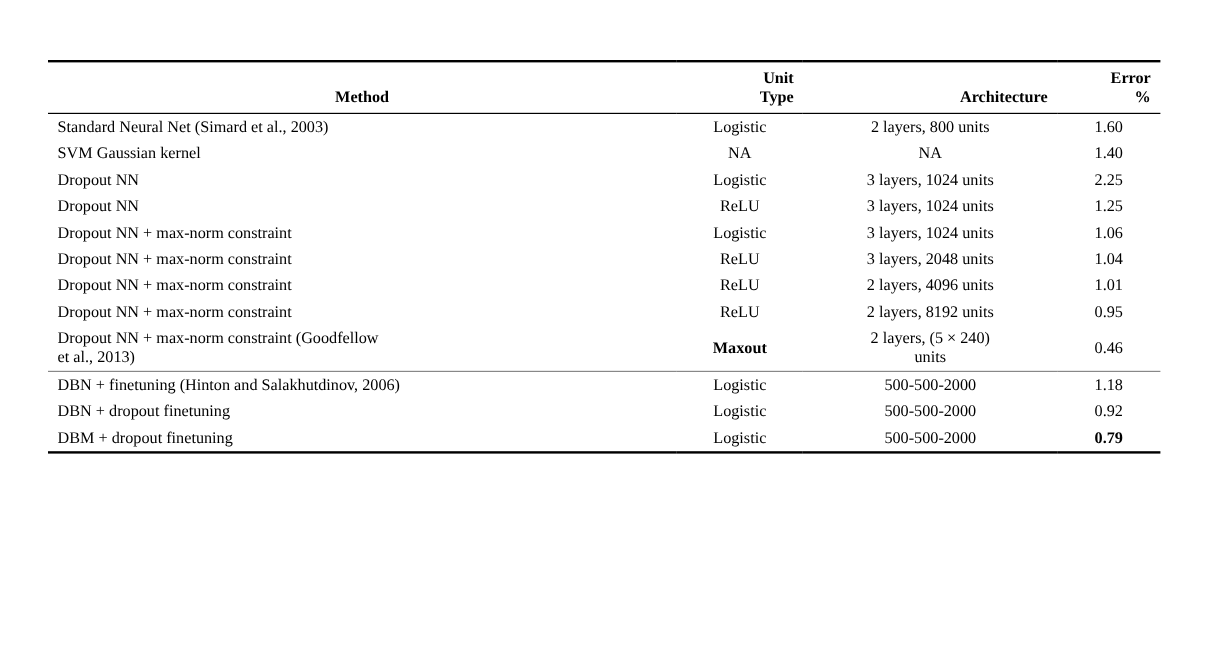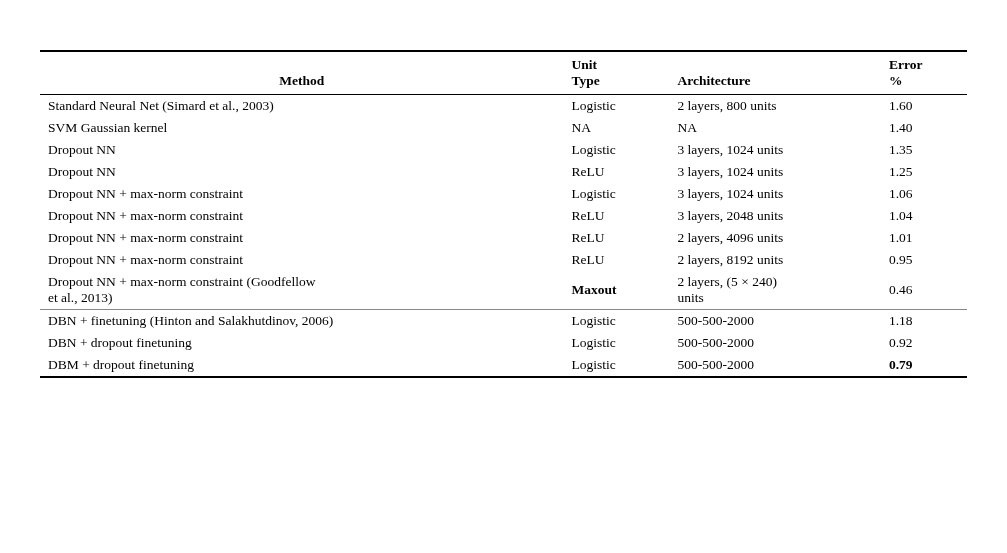--- a/index.html
+++ b/index.html
@@ -25,29 +25,30 @@
       border-collapse: collapse;
       font-size: 13.5px;
     }
     th {
       font-weight: bold;
       padding: 5px 8px;
       text-align: center;
       vertical-align: bottom;
     }
     th.center {
-      text-align: left;
+      text-align: right;
     }
     td {
       padding: 3px 8px;
       vertical-align: middle;
       text-align: left;
       margin-left: 28px;
     }
     td.center {
+      text-align: center;
     }
     .header-row th {
       border-top: 2px solid #000;
       border-bottom: 1px solid #000;
     }
     .table-caption {
       text-align: center;
       font-size: 13px;
       margin-top: 8px;
       color: #000;
@@ -78,21 +79,21 @@
         <tr>
           <td>SVM Gaussian kernel</td>
           <td class="center">NA</td>
           <td class="center">NA</td>
           <td class="center">1.40</td>
         </tr>
         <tr>
           <td>Dropout NN</td>
           <td class="center">Logistic</td>
           <td class="center">3 layers, 1024 units</td>
-          <td class="center">1.35</td>
+          <td class="center">2.25</td>
         </tr>
         <tr>
           <td>Dropout NN</td>
           <td class="center">ReLU</td>
           <td class="center">3 layers, 1024 units</td>
           <td class="center">1.25</td>
         </tr>
         <tr>
           <td>Dropout NN + max-norm constraint</td>
           <td class="center">Logistic</td>

